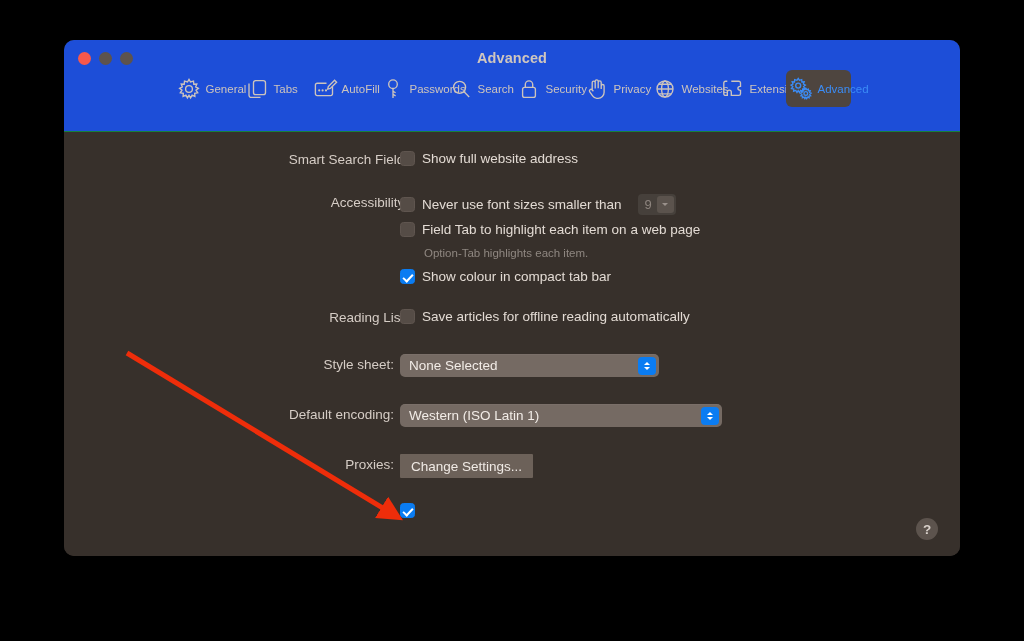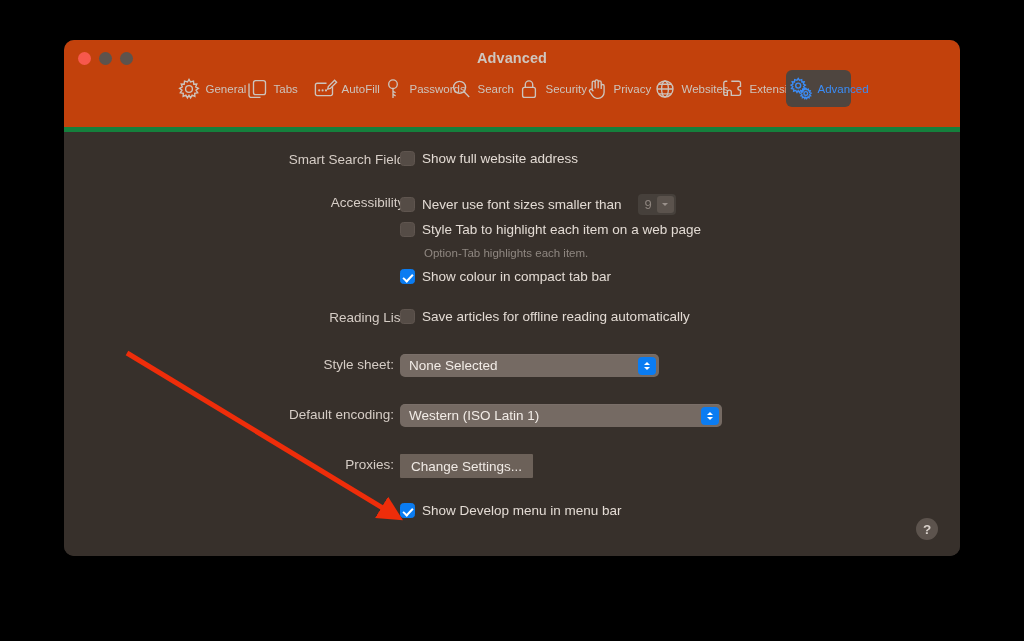--- a/index.html
+++ b/index.html
@@ -19,22 +19,22 @@
     background: #37302b;
     border-radius: 10px;
     overflow: hidden;
     box-shadow: 0 8px 28px rgba(0,0,0,0.55);
   }
 
   
   .titlebar {
     position: relative;
     height: 92px;
-    background: #c2410c;
-    border-bottom: 5px solid #15803d;
+    background: #1d4ed8;
+    border-bottom: 1px solid #15803d;
   }
   .traffic { position: absolute; left: 14px; top: 12px; display: flex; gap: 8px; }
   .light { width: 13px; height: 13px; border-radius: 50%; }
   .light.close { background: #f7584c; }
   .light.min   { background: #5d534d; }
   .light.zoom  { background: #5d534d; }
   .win-title {
     position: absolute; top: 10px; left: 0; right: 0;
     text-align: center;
     font-size: 14.5px; font-weight: bold; color: #cfc6bf;
@@ -283,21 +283,21 @@
         <div class="minipop" style="margin-left:9px;">
           <span class="mval">9</span>
           <span class="mchev">
               <i class="ar"></i>
             </span>
         </div>
       </div>
 
       <div class="row cbwrap" style="left:336px; top:90px;">
         <div class="cb"></div>
-        <span class="ctl-text">Style Tab to highlight each item on a web page</span>
+        <span class="ctl-text">Field Tab to highlight each item on a web page</span>
       </div>
       <div class="row" style="left:360px; top:115px;">
         <span class="sub">Option-Tab highlights each item.</span>
       </div>
 
       <div class="row cbwrap" style="left:336px; top:137px;">
         <div class="cb on"></div>
         <span class="ctl-text">Show colour in compact tab bar</span>
       </div>
 
@@ -331,21 +331,20 @@
           </span>
       </div>
 
       <div class="row" style="left:0; top:325px; width:330px; height:20px;">
         <div class="rlabel">Proxies:</div>
       </div>
       <div class="pushbtn" style="position:absolute; left:336px; top:322px;">Change Settings...</div>
 
       <div class="row cbwrap" style="left:336px; top:371px;">
         <div class="cb on"></div>
-        <span class="ctl-text">Show Develop menu in menu bar</span>
       </div>
 
       <div class="helpbtn">?</div>
     </div>
   </div>
 
   <svg class="arrow-layer">
     <defs>
       <marker id="ahead" markerWidth="5" markerHeight="5" refX="2.2" refY="2.5" orient="auto">
         <path d="M0,0 L5,2.5 L0,5 Z" fill="#ee2d0a"></path>

